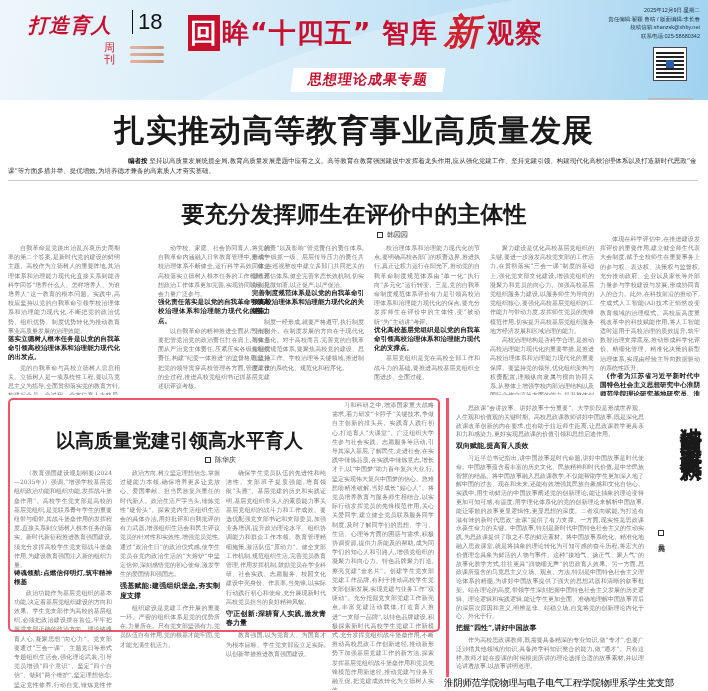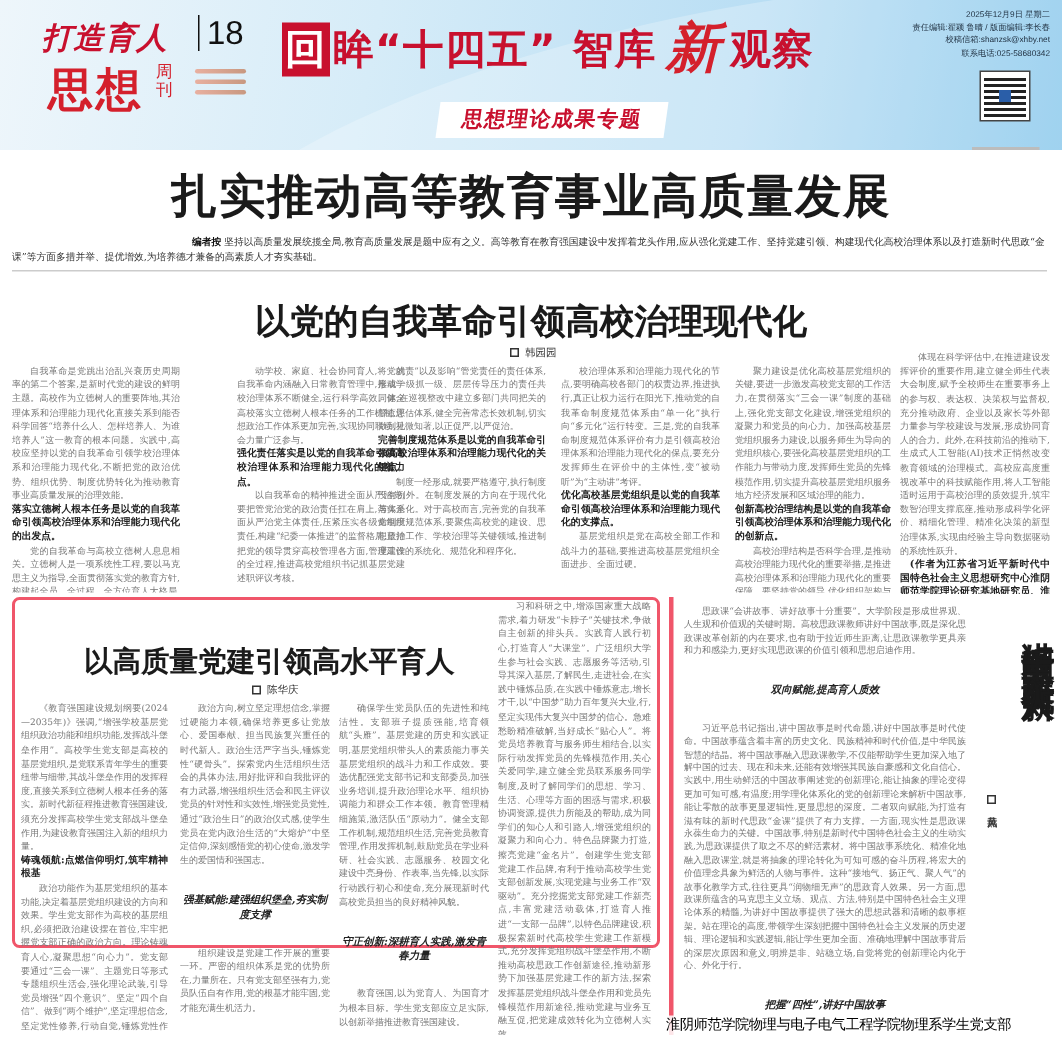--- a/index.html
+++ b/index.html
@@ -21,39 +21,38 @@
 .edition{position:absolute;right:8px;top:6px;text-align:right;font-family:"Liberation Sans",sans-serif;font-size:5.5px;line-height:8.5px;color:#234;}
 .qr{position:absolute;left:654px;top:48px;width:32px;height:32px;background:
 repeating-linear-gradient(0deg,#222 0 2px,#fff 2px 4px),#fff;border:2px solid #fff;outline:1px solid #444;}
 .qr::after{content:"";position:absolute;left:10px;top:10px;width:8px;height:8px;background:#2a5ea8;}
 .issue{position:absolute;left:648px;top:82px;background:#bcbcbc;color:#222;font-family:"Liberation Sans",sans-serif;font-size:10px;padding:1px 4px;margin-top:16px;}
 .main-title{position:absolute;left:0;width:708px;top:110px;text-align:center;font-weight:bold;font-size:31px;color:#1a1a1a;letter-spacing:1px;}
 .editor-note{position:absolute;left:8px;top:156px;width:690px;font-size:6.5px;line-height:10px;color:#333;text-indent:120px;}
 .editor-note b{font-weight:bold;color:#111;}
 .rule{position:absolute;left:8px;top:180px;width:690px;height:1px;background:#ccc;}
 .article-title{position:absolute;font-weight:bold;color:#1a1a1a;}
-.byline{position:absolute;font-size:7px;color:#333;}
+.byline{position:absolute;font-size:7px;color:#333;margin-left:37px;}
 .byline .sq{display:inline-block;width:6px;height:6px;border:1px solid #333;margin-right:4px;vertical-align:-1px;}
 .textcol{position:absolute;font-size:6px;line-height:9.2px;color:#777;overflow:hidden;text-align:justify;word-break:break-all;}
 .textcol .h{color:#222;font-weight:bold;font-size:6.5px;display:block;}
 .textcol p{text-indent:2em;}
-.textcol .sub{font-weight:bold;color:#222;text-align:center;display:block;font-size:7px;margin:17px 0;font-style:italic;}
+.textcol .sub{font-weight:bold;color:#222;display:block;font-size:7px;margin:3px 0;}
 .highlight-box{position:absolute;left:8px;top:398px;width:432px;height:234px;border:2.5px solid #f0566a;border-radius:5px;}
 .redline{position:absolute;background:#f0566a;}
 .vert-title{position:absolute;left:678px;top:410px;width:26px;font-weight:bold;font-size:22px;line-height:25px;color:#1a1a1a;writing-mode:vertical-rl;letter-spacing:2px;}
 .vert-byline{position:absolute;left:656px;top:530px;writing-mode:vertical-rl;font-size:7px;color:#333;}
 .caption{position:absolute;left:444px;top:677px;font-family:"DejaVu Sans",sans-serif;font-size:9.5px;color:#000;background:rgba(255,255,255,.85);white-space:nowrap;letter-spacing:-.3px;}
 </style>
 </head>
 <body>
 
 <div class="masthead">
   <div class="paper-name">打造育人</div>
   <div class="page-no">18</div>
-  <div class="col-title">思想</div>
   <div class="col-sub">周刊</div>
   <div class="col-decor">
       <span></span>
       <span></span>
       <span></span>
     </div>
   <div class="col-tags">新论 | 政声 | 掠影 | 智库 | 智见</div>
   <div class="banner">
     <span class="box">回</span>
     <span>眸“十四五” 智库</span>
@@ -68,21 +67,21 @@
     <div>联系电话:025-58680342</div>
   </div>
   <div class="qr"></div>
   <div class="issue">第429期</div>
 </div>
 
 <div class="main-title">扎实推动高等教育事业高质量发展</div>
 <div class="editor-note"><b>编者按</b> <span>坚持以高质量发展统揽全局,教育高质量发展是题中应有之义。高等教育在教育强国建设中发挥着龙头作用,应从强化党建工作、坚持党建引领、构建现代化高校治理体系以及打造新时代思政“金课”等方面多措并举、提优增效,为培养德才兼备的高素质人才夯实基础。</span></div>
 <div class="rule"></div>
 
-<div class="article-title" style="left:0;width:708px;text-align:center;top:199px;font-size:23px;">以党的自我革命引领高校治理现代化</div>
+<div class="article-title" style="left:0;width:708px;text-align:center;top:199px;font-size:23px;">要充分发挥师生在评价中的主体性</div>
 <div class="byline" style="left:340px;top:230px;"><span class="sq"></span><span>韩园园</span></div>
 
 <div class="textcol" style="left:8px;top:243px;width:112px;height:152px;">
   <p>自我革命是党跳出治乱兴衰历史周期率的第二个答案,是新时代党的建设的鲜明主题。高校作为立德树人的重要阵地,其治理体系和治理能力现代化直接关系到能否科学回答“培养什么人、怎样培养人、为谁培养人”这一教育的根本问题。实践中,高校应坚持以党的自我革命引领学校治理体系和治理能力现代化,不断把党的政治优势、组织优势、制度优势转化为推动教育事业高质量发展的治理效能。</p>
   <span class="h">落实立德树人根本任务是以党的自我革命引领高校治理体系和治理能力现代化的出发点。</span>
   <p>党的自我革命与高校立德树人息息相关。立德树人是一项系统性工程,要以马克思主义为指导,全面贯彻落实党的教育方针,构建起全员、全过程、全方位育人大格局,确保高校始终坚持社会主义办学方向,培养担当民族复兴大任的时代新人。要提升思政课的针对性和亲和力,探索案例式与体验式相结合的教学方法,打造思政“金课”,充分挖掘各类课程中的育人元素,推进各类课程与思政课同向同行、协同育人,始终以学生为中心。</p>
 </div>
 <div class="textcol" style="left:130px;top:243px;width:112px;height:152px;margin-left:28px;">
   <p>动学校、家庭、社会协同育人,将党的自我革命内涵融入日常教育管理中,推动学校治理体系不断健全,运行科学高效。健全高校落实立德树人根本任务的工作机制,思想政治工作体系更加完善,实现协同联动,社会力量广泛参与。</p>
   <span class="h">强化责任落实是以党的自我革命引领高校治理体系和治理能力现代化的着力点。</span>
@@ -93,21 +92,20 @@
   <span class="h">完善制度规范体系是以党的自我革命引领高校治理体系和治理能力现代化的关键点。</span>
   <p>制度一经形成,就要严格遵守,执行制度没有例外。在制度发展的方向在于现代化与体系化。对于高校而言,完善党的自我革命制度规范体系,要聚焦高校党的建设、思想政治工作、学校治理等关键领域,推进制度建设的系统化、规范化和程序化。</p>
 </div>
 <div class="textcol" style="left:374px;top:243px;width:106px;height:152px;">
   <p>校治理体系和治理能力现代化的节点,要明确高校各部门的权责边界,推进执行,真正让权力运行在阳光下,推动党的自我革命制度规范体系由“单一化”执行向“多元化”运行转变。三是,党的自我革命制度规范体系评价有力是引领高校治理体系和治理能力现代化的保点,要充分发挥师生在评价中的主体性,变“被动听”为“主动讲”考评。</p>
   <span class="h">优化高校基层党组织是以党的自我革命引领高校治理体系和治理能力现代化的支撑点。</span>
   <p>基层党组织是党在高校全部工作和战斗力的基础,要推进高校基层党组织全面进步、全面过硬。</p>
 </div>
 <div class="textcol" style="left:490px;top:243px;width:104px;height:152px;">
   <p>聚力建设是优化高校基层党组织的关键,要进一步激发高校党支部的工作活力,在贯彻落实“三会一课”制度的基础上,强化党支部文化建设,增强党组织的凝聚力和党员的向心力。加强高校基层党组织服务力建设,以服务师生为导向的党组织核心,要强化高校基层党组织的工作能力与带动力度,发挥师生党员的先锋模范作用,切实提升高校基层党组织服务地方经济发展和区域治理的能力。</p>
-  <span class="h">创新高校治理结构是以党的自我革命引领高校治理体系和治理能力现代化的创新点。</span>
   <p>高校治理结构是否科学合理,是推动高校治理能力现代化的重要举措,是推进高校治理体系和治理能力现代化的重要保障。要坚持党的领导,优化组织架构与权责配置,理顺纵向隶属与横向协同关系,从整体上增强学校内部治理结构以及国际合作交流等方面的能力,提升整体创新能力。</p>
 </div>
 <div class="textcol" style="left:600px;top:234px;width:100px;height:162px;">
   <p>体现在科学评估中,在推进建设发挥评价的重要作用,建立健全师生代表大会制度,赋予全校师生在重要事务上的参与权、表达权、决策权与监督权,充分推动政府、企业以及家长等外部力量参与学校建设与发展,形成协同育人的合力。此外,在科技前沿的推动下,生成式人工智能(AI)技术正悄然改变教育领域的治理模式。高校应高度重视改革中的科技赋能作用,将人工智能适时运用于高校治理的质效提升,筑牢数智治理支撑底座,推动形成科学化评价、精细化管理、精准化决策的新型治理体系,实现由经验主导向数据驱动的系统性跃升。</p>
   <span class="h" style="text-indent:1em;">(作者为江苏省习近平新时代中国特色社会主义思想研究中心淮阴师范学院理论研究基地研究员、淮阴师范学院马克思主义学院教师;本文系江苏省社会科学基金项目“习近平关于党的自我革命重要思想的江苏实践研究”(25MLB002)阶段性成果)</span>
 </div>
 
 <div class="highlight-box"></div>
 <div class="article-title" style="left:56px;top:428px;font-size:19px;text-align:right;">以高质量党建引领高水平育人</div>
 <div class="byline" style="left:168px;top:455px;"><span class="sq"></span><span>陈华庆</span></div>

